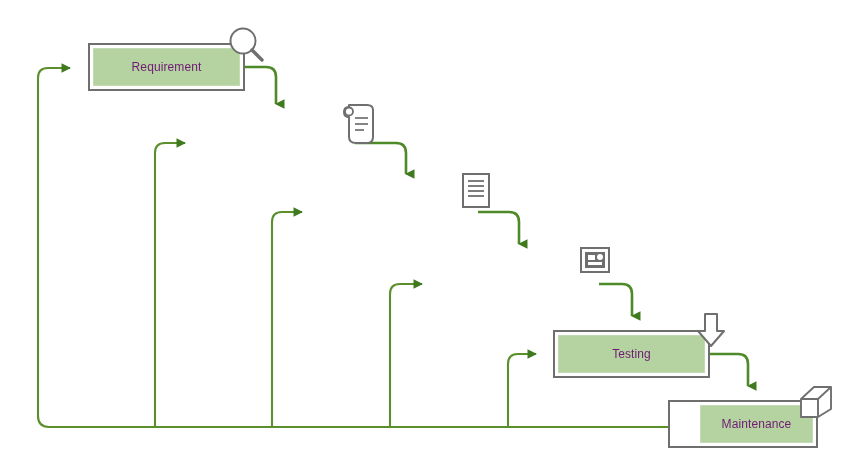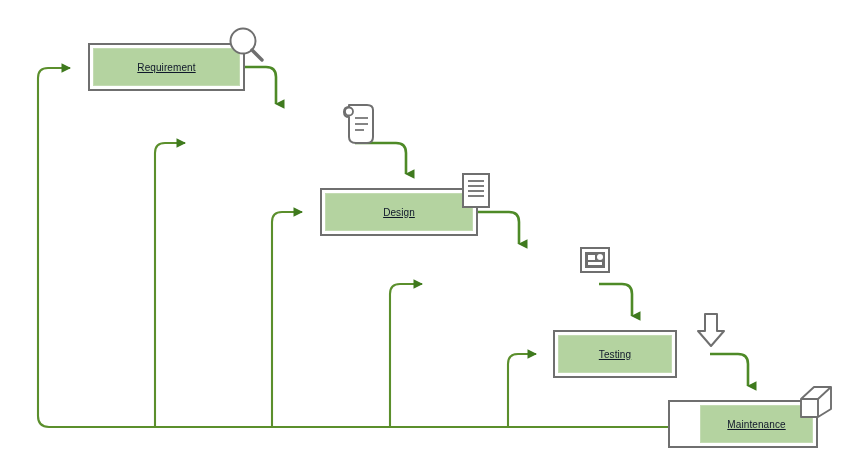--- a/index.html
+++ b/index.html
@@ -37,27 +37,26 @@
     height: 100%;
     box-sizing: border-box;
     background: #b4d3a0;
     border: 1px solid #c3dbb2;
     display: flex;
     align-items: center;
     justify-content: center;
     text-align: center;
   }
   .stage-label {
-    color: #0f172a;
-    font-size: 10px;
+    color: #701a75;
+    font-size: 12px;
     line-height: 15px;
     font-family: "Liberation Sans", sans-serif;
     letter-spacing: 0.1px;
     white-space: pre-line;
-    text-decoration: underline;
   }
   .badge-icon {
     position: absolute;
     z-index: 5;
   }
 </style>
 </head>
 <body>
 
 <div id="canvas">
@@ -100,42 +99,37 @@
   </svg>
 
   <svg class="badge-icon" style="left:336px; top:101px; width:44px; height:46px;" viewBox="0 0 44 46">
     <path d="M13,6 Q8,6 8,11 Q8,16 13,16 L13,36 Q13,42 20,42 L31,42 Q37,42 37,36 L37,9 Q37,4 31,4 L13,4 Z" fill="#ffffff" stroke="#6f6f6f" stroke-width="2" stroke-linejoin="round"></path>
     <circle cx="13" cy="10.5" r="4" fill="#ffffff" stroke="#6f6f6f" stroke-width="1.8"></circle>
     <line x1="19" y1="17" x2="32" y2="17" stroke="#6f6f6f" stroke-width="1.7"></line>
     <line x1="19" y1="23" x2="32" y2="23" stroke="#6f6f6f" stroke-width="1.7"></line>
     <line x1="19" y1="29" x2="28" y2="29" stroke="#6f6f6f" stroke-width="1.7"></line>
   </svg>
 
-  <div class="stage-box" style="left:320px; top:188px; width:158px; height:48px;">
-    <div class="stage-inner">
-      <span class="stage-label">Design</span>
-    </div>
-  </div>
   <svg class="badge-icon" style="left:459px; top:171px; width:34px; height:42px;" viewBox="0 0 34 42">
     <rect x="4" y="3" width="26" height="33" fill="#ffffff" stroke="#6f6f6f" stroke-width="2"></rect>
     <line x1="9" y1="10" x2="25" y2="10" stroke="#6f6f6f" stroke-width="1.8"></line>
     <line x1="9" y1="15" x2="25" y2="15" stroke="#6f6f6f" stroke-width="1.8"></line>
     <line x1="9" y1="20" x2="25" y2="20" stroke="#6f6f6f" stroke-width="1.8"></line>
     <line x1="9" y1="25" x2="25" y2="25" stroke="#6f6f6f" stroke-width="1.8"></line>
   </svg>
 
   <svg class="badge-icon" style="left:578px; top:245px; width:34px; height:34px;" viewBox="0 0 34 34">
     <rect x="3" y="3" width="28" height="24" fill="#ffffff" stroke="#6f6f6f" stroke-width="2"></rect>
     <rect x="7" y="7" width="20" height="16" fill="#6f6f6f"></rect>
     <rect x="10" y="10" width="7" height="5" fill="#ffffff"></rect>
     <circle cx="22" cy="12" r="3" fill="#ffffff"></circle>
     <rect x="10" y="17" width="14" height="3" fill="#ffffff"></rect>
   </svg>
 
-  <div class="stage-box" style="left:553px; top:330px; width:124px; height:48px;">
+  <div class="stage-box" style="left:553px; top:330px; width:157px; height:48px;">
     <div class="stage-inner">
       <span class="stage-label">Testing</span>
     </div>
   </div>
   <svg class="badge-icon" style="left:693px; top:311px; width:36px; height:42px;" viewBox="0 0 36 42">
     <path d="M12,3 L24,3 L24,20 L31,20 L18,35 L5,20 L12,20 Z" fill="#ffffff" stroke="#6f6f6f" stroke-width="2" stroke-linejoin="round"></path>
   </svg>
 
   <div class="stage-box" style="left:668px; top:400px; width:150px; height:48px;padding-left:30px;">
     <div class="stage-inner">

